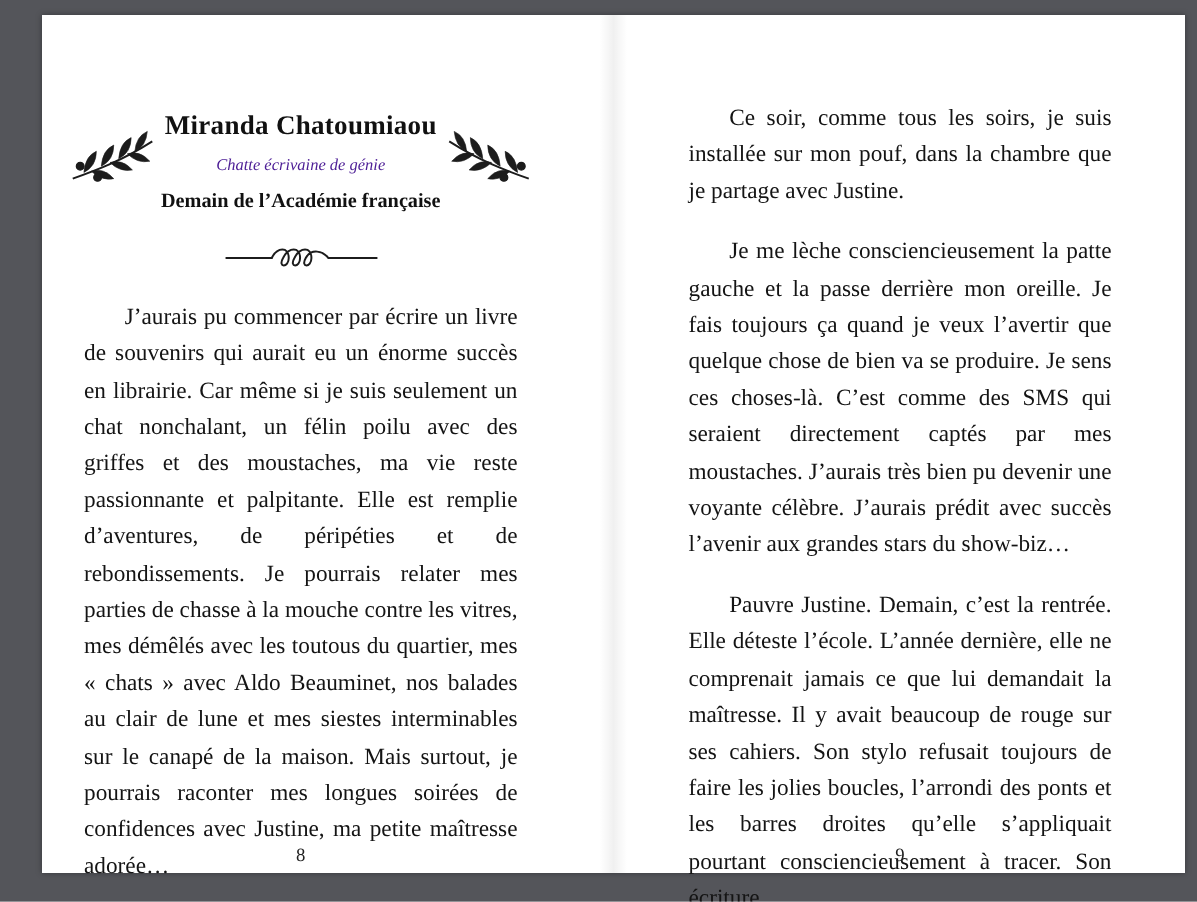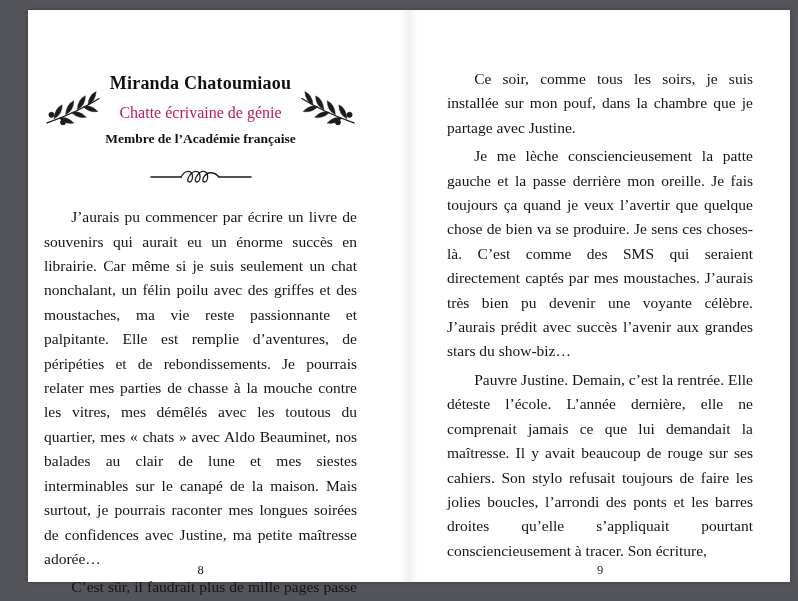--- a/index.html
+++ b/index.html
@@ -59,22 +59,23 @@
   .branch.mirrored svg { transform: scaleX(-1); }
   .header-text { text-align: center; flex: 0 0 auto; max-width: 205px; }
   .author {
     font-size: 18px;
     font-weight: bold;
     color: #111111;
     letter-spacing: 0.2px;
     line-height: 1.1;
   }
   .subtitle {
-    font-size: 16px;
-    color: #be185d;
+    font-size: 11px;
+    font-style: italic;
+    color: #4c1d95;
     margin-top: 10px;
     line-height: 1.1;
   }
   .membership {
     font-size: 13.5px;
     font-weight: bold;
     color: #111111;
     margin-top: 11px;
     line-height: 1.1;
   }
@@ -85,21 +86,21 @@
   }
   .body-text {
     font-size: 15.5px;
     line-height: 24.4px;
     text-align: justify;
     color: #141414;
     hyphens: auto;
     -webkit-hyphens: auto;
   }
   .body-text p {
-    margin: 4px;
+    margin: 16px;
     text-indent: 1.75em;
   }
   .page.right .body-text { margin-top: 57px; }
   .page-number {
     position: absolute;
     bottom: 4px;
     text-align: center;
     font-size: 12.5px;
     color: #222222;
   }
@@ -126,21 +127,21 @@
               <path d="M33,27 Q41,35 51,33 Q43,24 33,27" stroke-width="0.5"></path>
               <path d="M47,20 Q55,28 65,26 Q57,17 47,20" stroke-width="0.5"></path>
               <circle cx="9" cy="30" r="3.1"></circle>
               <circle cx="23" cy="39" r="3.1"></circle>
             </g>
           </svg>
         </span>
         <div class="header-text">
           <div class="author">Miranda Chatoumiaou</div>
           <div class="subtitle">Chatte écrivaine de génie</div>
-          <div class="membership">Membre de l’Académie française</div>
+          <div class="membership">Demain de l’Académie française</div>
         </div>
         <span class="branch mirrored">
           <svg width="58" height="40" viewBox="0 0 70 46" aria-hidden="true">
             <g fill="#1c1c1c" stroke="#1c1c1c">
               <path d="M3,40 C20,34 42,26 67,10" fill="none" stroke-width="1.6"></path>
               <path d="M12,35 Q13,22 22,18 Q22,30 12,35" stroke-width="0.5"></path>
               <path d="M26,30 Q27,17 36,13 Q36,25 26,30" stroke-width="0.5"></path>
               <path d="M40,24 Q41,11 50,7 Q50,19 40,24" stroke-width="0.5"></path>
               <path d="M53,18 Q54,6 63,2 Q62,14 53,18" stroke-width="0.5"></path>
               <path d="M18,34 Q26,42 36,40 Q28,31 18,34" stroke-width="0.5"></path>

